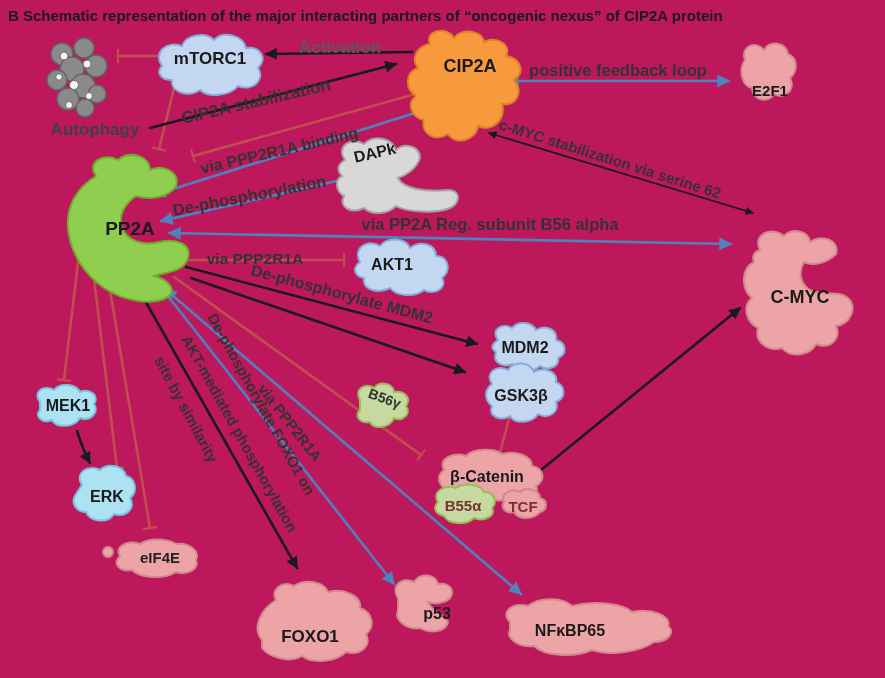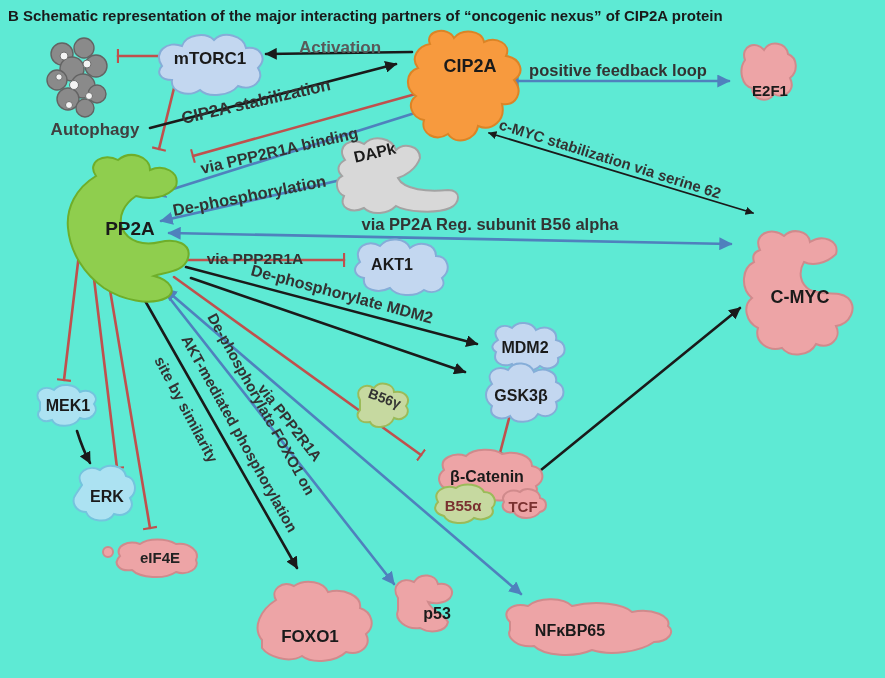--- a/index.html
+++ b/index.html
@@ -1,16 +1,16 @@
 <!DOCTYPE html>
 <html><head>
 <meta charset="utf-8">
 <style>
   html,body{margin:0;padding:0;background:#ffffff;}
-  .stage{position:relative;width:885px;height:678px;background:#5eead4;overflow:hidden;
+  .stage{position:relative;width:885px;height:678px;background:#be185d;overflow:hidden;
          font-family:"Liberation Sans", sans-serif;}
   svg{display:block;}
   text{font-family:"Liberation Sans", sans-serif;}
   .title-text{font-size:15px;font-weight:bold;fill:#1a1a1a;}
   .node-label{font-weight:bold;fill:#1a1a1a;}
   .edge-label{font-weight:bold;fill:#333333;}
   .edge-label.gray{fill:#595959;}
   .edge{fill:none;stroke-linecap:round;}
   .w26{stroke-width:2.6;}
   .w18{stroke-width:1.8;}

